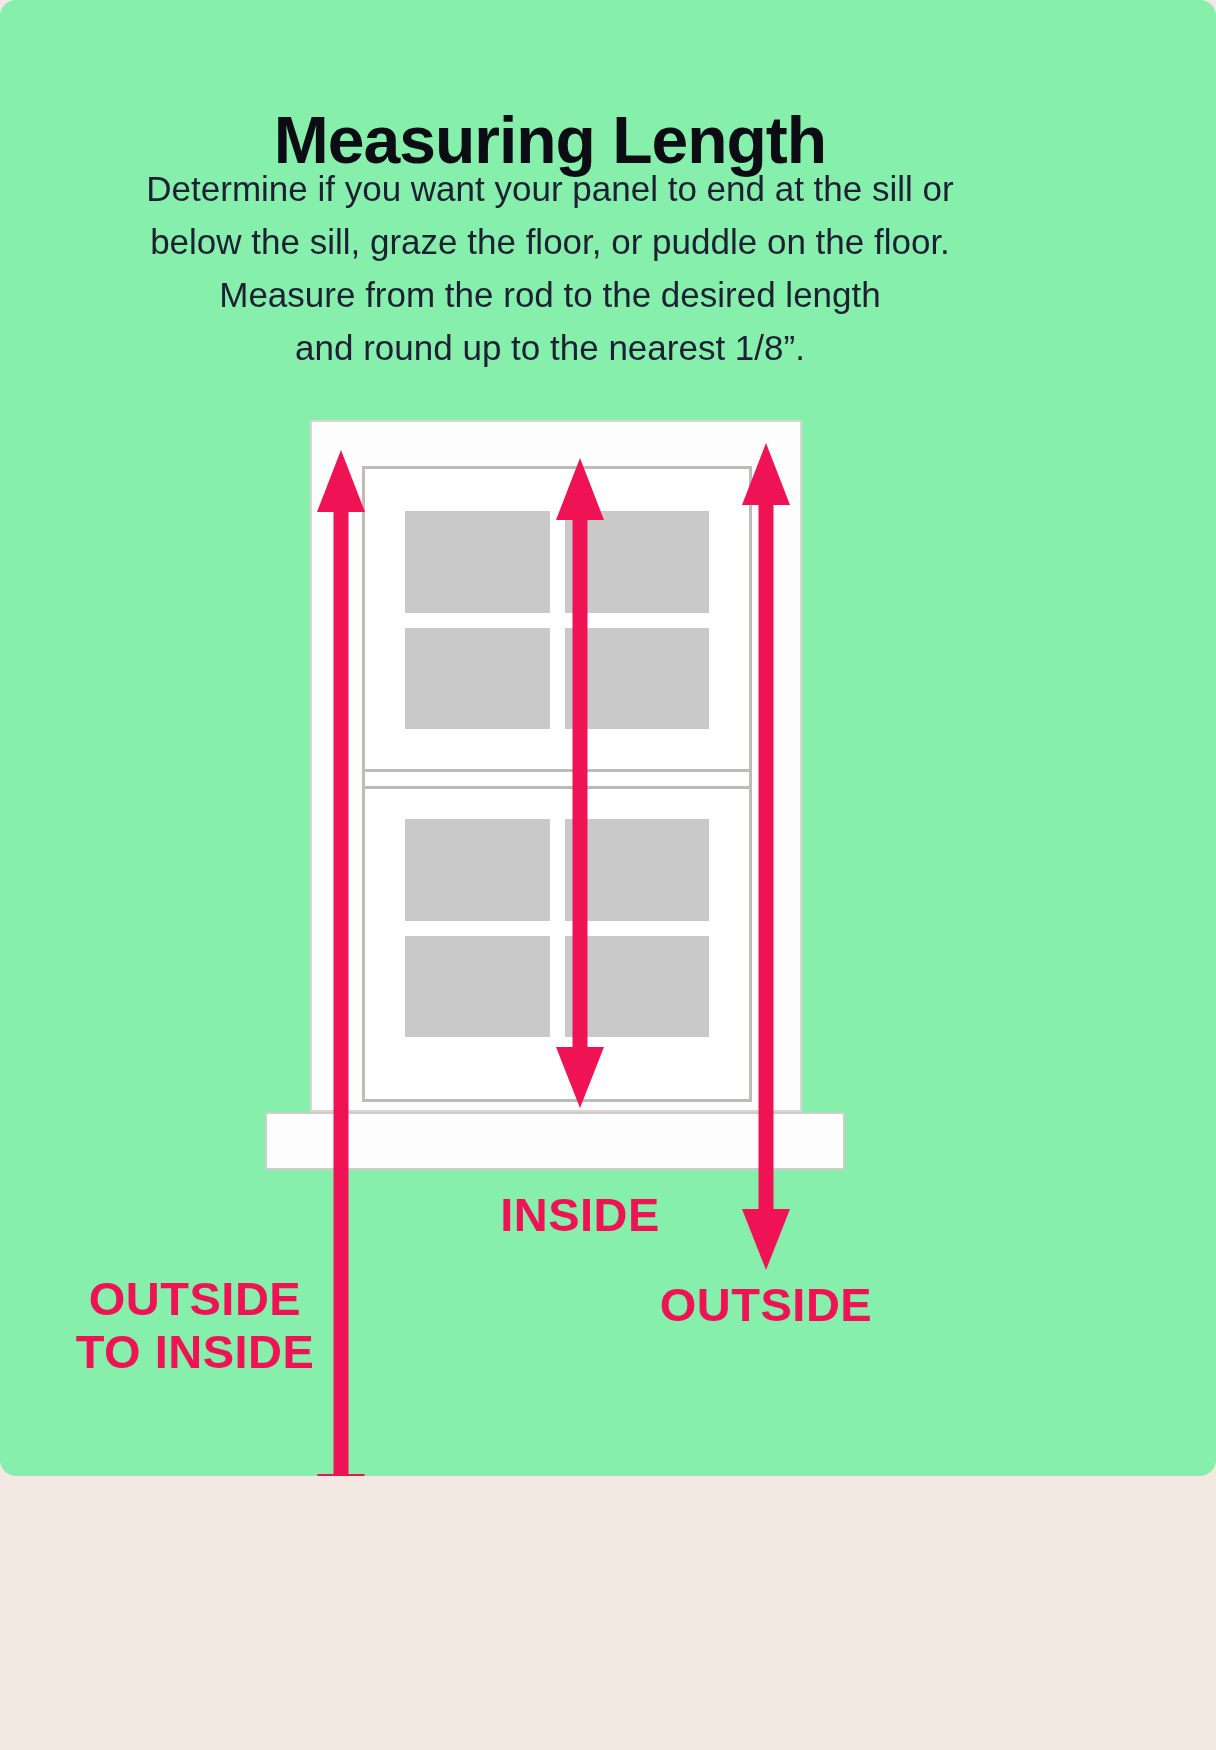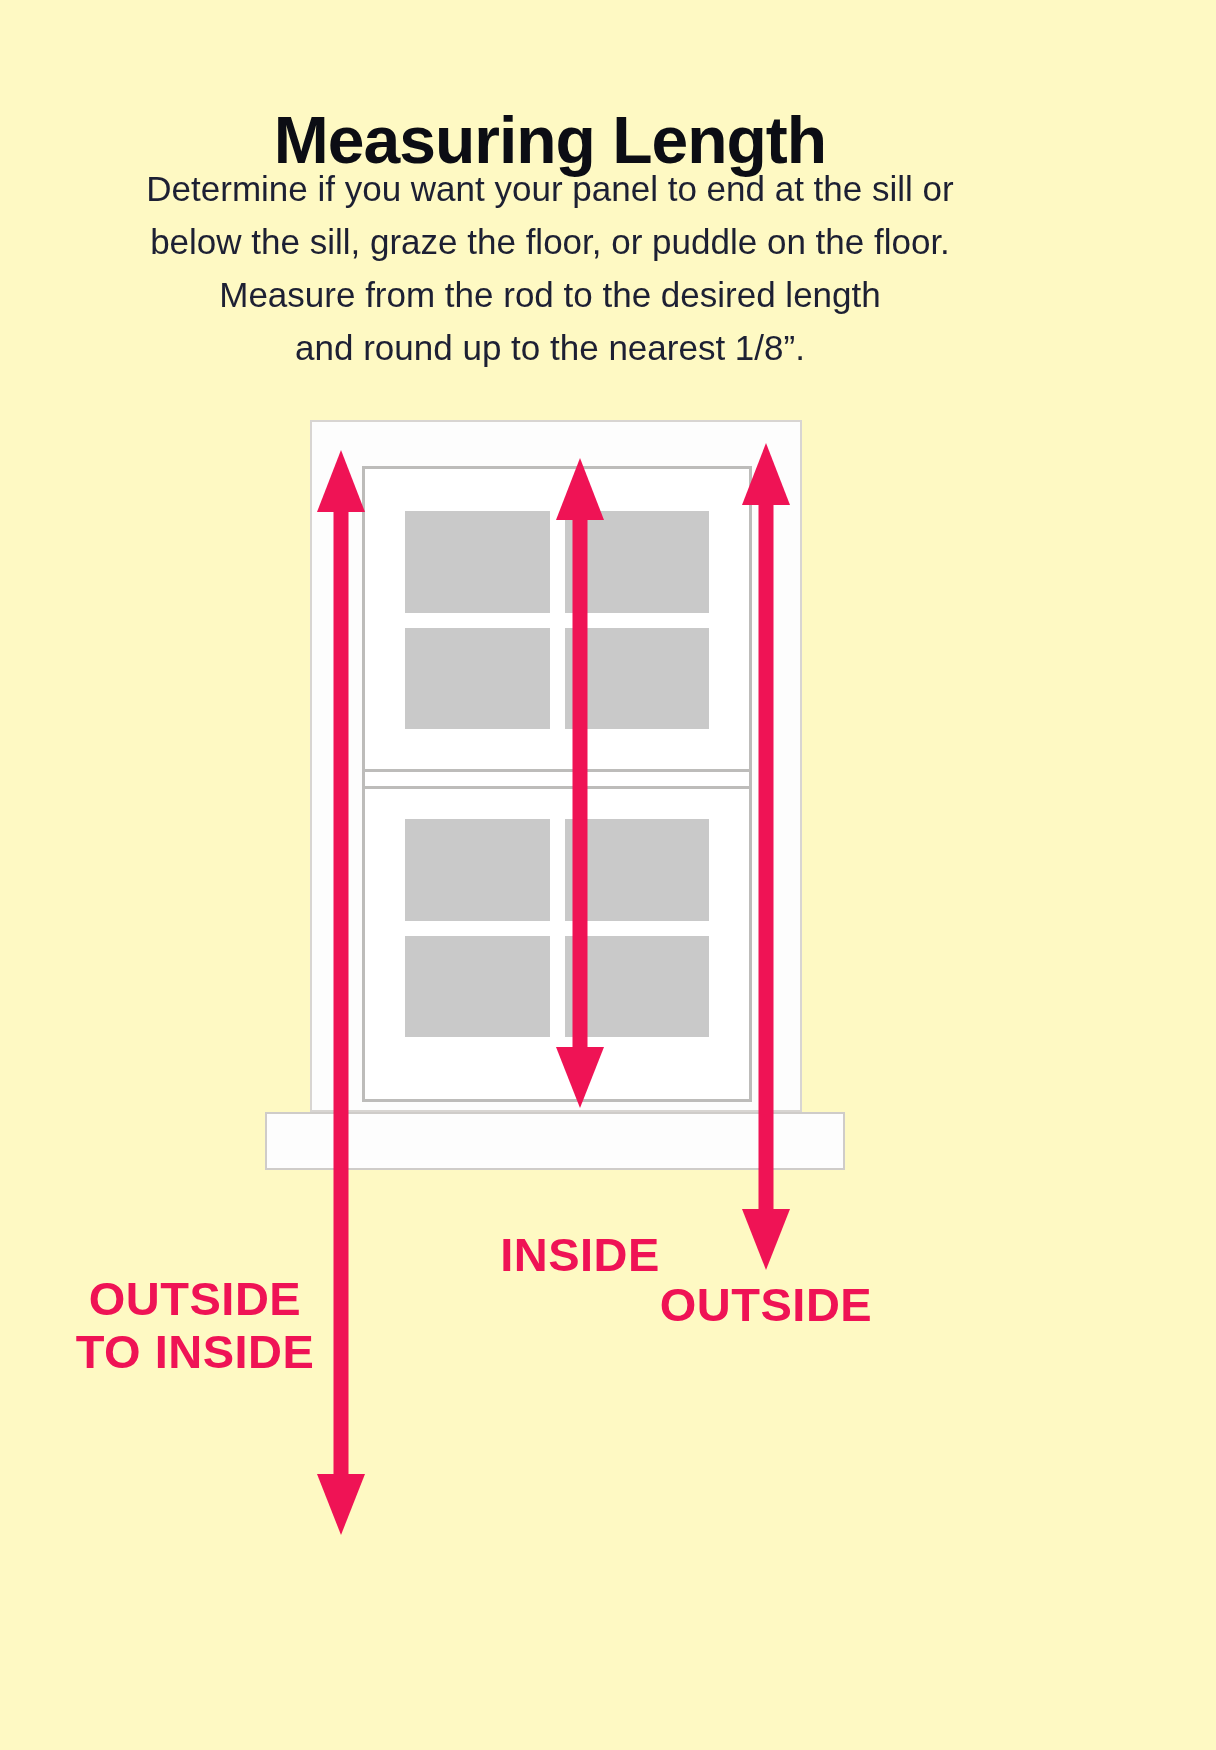--- a/index.html
+++ b/index.html
@@ -4,23 +4,24 @@
 <style>
   html, body {
     margin: 0;
     padding: 0;
     background: #f3e8e2;
     font-family: "Liberation Sans", "DejaVu Sans", sans-serif;
   }
   .canvas {
     position: relative;
     width: 1216px;
-    height: 1750px;
-    background: #fef9c3;
+    height: 1476px;
+    background: #86efac;
     overflow: hidden;
+    border-radius: 16px;
   }
 
   
   .title {
     position: absolute;
     left: 0;
     top: 58px;
     width: 1100px;
     text-align: center;
     font-size: 66px;
@@ -116,21 +117,20 @@
     font-size: 47px;
     font-weight: 800;
     letter-spacing: 0.5px;
     color: #ef1355;
     line-height: 53px;
   }
   .label-inside {
     left: 430px;
     top: 1188px;
     width: 300px;
-    margin-top: 40px;
   }
   .label-outside {
     left: 610px;
     top: 1278px;
     width: 312px;
   }
   .label-outside-to-floor {
     left: 30px;
     top: 1272px;
     width: 330px;

